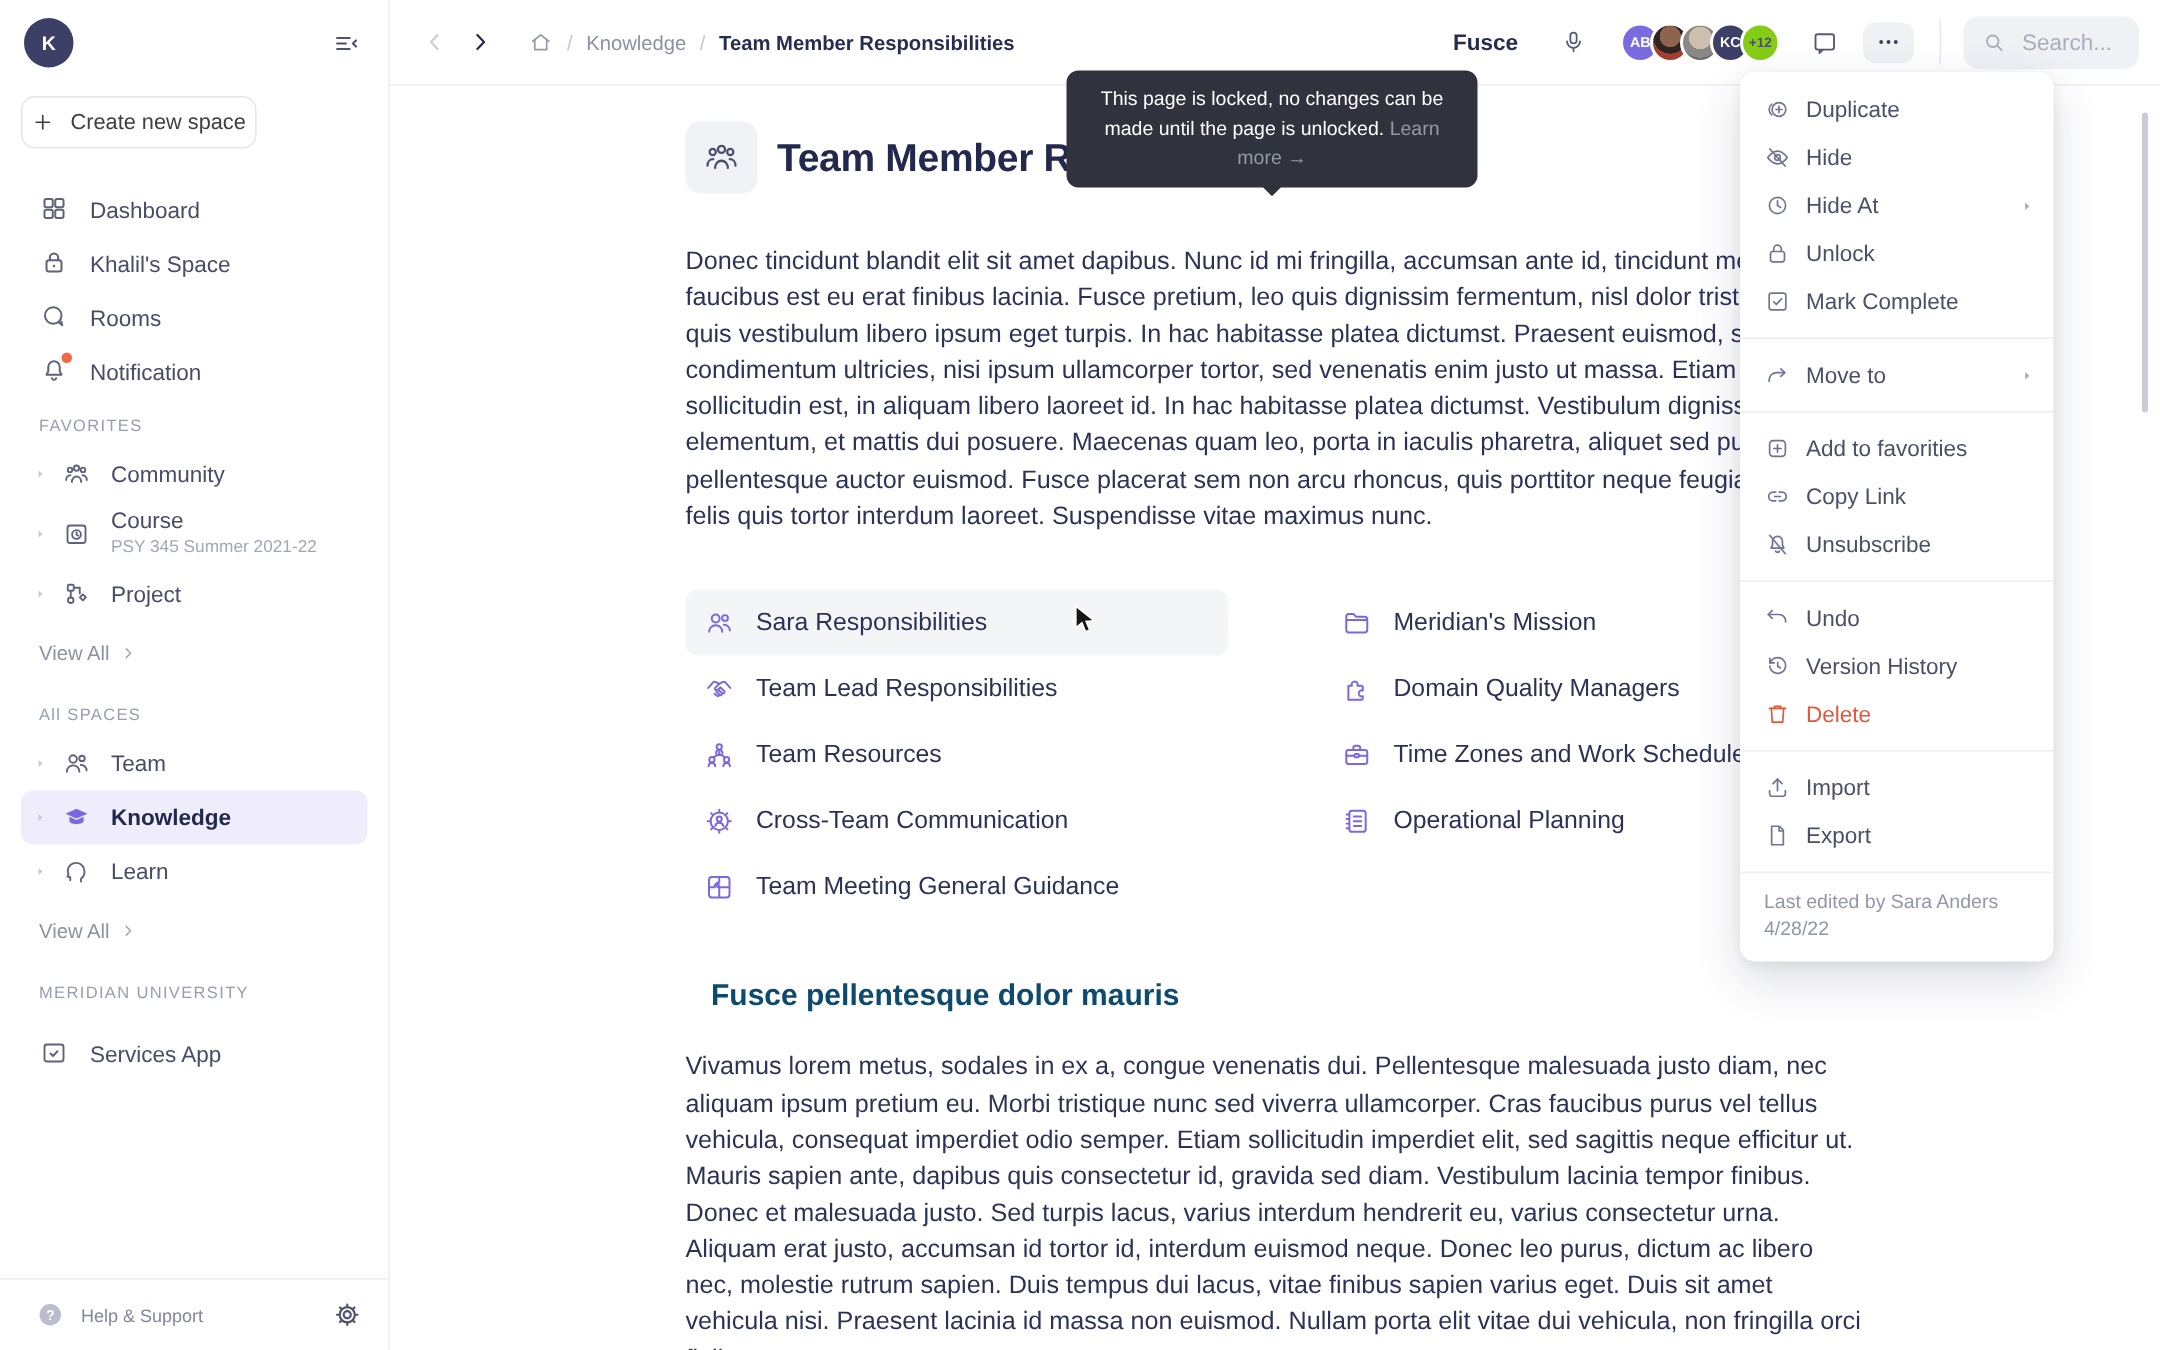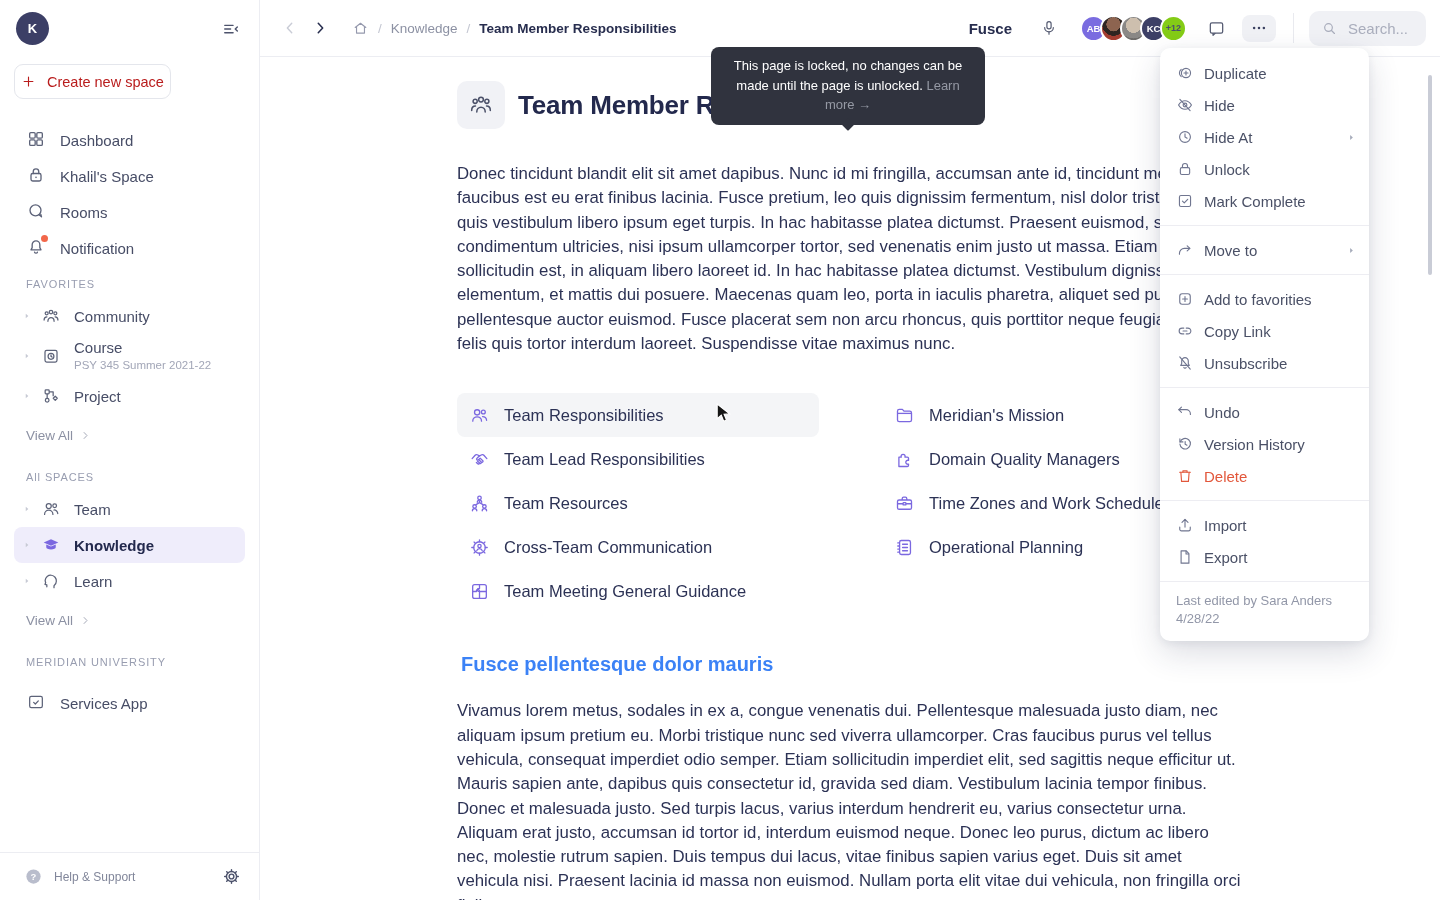--- a/index.html
+++ b/index.html
@@ -13,21 +13,21 @@
 
   
   .sidebar { position:absolute; left:0; top:0; width:260px; height:900px;
     border-right:1px solid #ecedf2; background:#fff; }
   .sb-top { display:flex; align-items:center; justify-content:space-between; padding:12px 18px 0 16px; }
   .ws-avatar { width:33px; height:33px; border-radius:50%; background:#3c3f66; color:#fff;
     font-size:13px; font-weight:700; display:flex; align-items:center; justify-content:center; }
   .collapse-btn { color:#4d536c; cursor:pointer; }
   .create-btn { margin:19px 14px 14px; height:35px; border:1px solid #e4e6ec; border-radius:9px;
     display:flex; align-items:center; justify-content:center; gap:11px; font-size:14.5px;
-    font-weight:500; color:#b91c1c; background:#fff; cursor:pointer; }
+    font-weight:500; color:#404040; background:#fff; cursor:pointer; }
   .sb-list { margin-top:2px; }
   .sb-item { display:flex; align-items:flex-end; gap:14px; height:36px; padding:0 16px 0 26px;
     font-size:15px; color:#474d66; cursor:pointer; }
   .sb-item .sb-icon { width:20px; height:20px; color:#5d6379; flex:0 0 20px; position:relative; }
   .notif-dot { position:absolute; top:-2px; right:-2px; width:7px; height:7px; border-radius:50%;
     background:#f2674a; }
   .sb-section { padding:0 16px 0 26px; margin:21px 0 8px; font-size:11px; letter-spacing:.9px;
     color:#989db0; }
   .sb-row { display:flex; align-items:center; margin:0 14px; padding:0 4px 0 8px; height:36px;
     border-radius:8px; font-size:15px; color:#474d66; cursor:pointer; }
@@ -98,21 +98,21 @@
   h1.page-title { font-size:26px; font-weight:700; color:#23294d; margin:0; letter-spacing:-.2px; }
   .title-lock { color:#8c91a3; margin-left:13px; cursor:pointer; }
   p.body-text { margin:33px 0 0; font-size:16.8px; line-height:24.3px; color:#2c3255; }
   .links { display:flex; margin-top:37px; }
   .links-col { width:362px; }
   .links-col.right { margin-left:63px; width:361px; }
   .link-row { height:44px; display:flex; align-items:center; gap:14px; padding:0 12px;
     border-radius:8px; font-size:16.5px; font-weight:500; color:#2c3255; cursor:pointer; }
   .link-row.hovered { background:#f4f5f7; }
   .link-icon { width:21px; height:21px; color:#7b68e0; flex:0 0 21px; }
-  h2.section-heading { font-size:20px; font-weight:700; color:#3b82f6; margin:40px 4px 0; }
+  h2.section-heading { font-size:20px; font-weight:700; color:#0c4a6e; margin:40px 17px 0; }
   p.body-text2 { margin:23px 0 0; }
 
   
   .menu { position:absolute; left:1160px; top:48px; width:209px; background:#fff; border-radius:10px;
     box-shadow:0 12px 32px rgba(40,45,80,.16), 0 2px 8px rgba(40,45,80,.08); z-index:50; padding:1px 0; }
   .menu-group { padding:8px 0; }
   .menu-group + .menu-group { border-top:1px solid #ededf2; }
   .menu-item { height:32px; display:flex; align-items:center; padding:0 12px 0 16px; gap:10px;
     cursor:pointer; }
   .menu-item .mi { width:18px; height:18px; color:#707690; flex:0 0 18px; }
@@ -440,21 +440,21 @@
       <div class="links-col">
         <div class="link-row hovered">
           <span class="link-icon">
             <svg width="21" height="21" viewBox="0 0 24 24" fill="none" stroke="currentColor" stroke-width="1.5" stroke-linecap="round">
                 <circle cx="9.3" cy="8.4" r="3"></circle>
                 <path d="M4.3 18.5c0-2.8 2.2-5 5-5s5 2.2 5 5"></path>
                 <circle cx="16.4" cy="8" r="2.2"></circle>
                 <path d="M15.5 13.2a4.4 4.4 0 0 1 4.6 4.3"></path>
               </svg>
           </span>
-          <span>Team Responsibilities</span>
+          <span>Sara Responsibilities</span>
         </div>
         <div class="link-row">
           <span class="link-icon">
             <svg width="21" height="21" viewBox="0 0 24 24" fill="none" stroke="currentColor" stroke-width="1.5" stroke-linecap="round" stroke-linejoin="round">
                 <path d="M3.6 11 7 7.1a2 2 0 0 1 2.4-.5l2.7 1.3"></path>
                 <path d="M20.4 11 17 7.1a2 2 0 0 0-2.4-.5l-2.5 1.2-3 2.8a1.2 1.2 0 0 0 1.6 1.8l2.1-1.7"></path>
                 <path d="M12.8 10.7l3 2.6a1.2 1.2 0 0 1-1.5 1.8"></path>
                 <path d="M11.3 12.4l2.4 2.2a1.1 1.1 0 0 1-1.4 1.7"></path>
                 <path d="M9.8 13.9l1.8 1.6a1 1 0 0 1-1.3 1.5l-1.9-1.5"></path>
               </svg>

